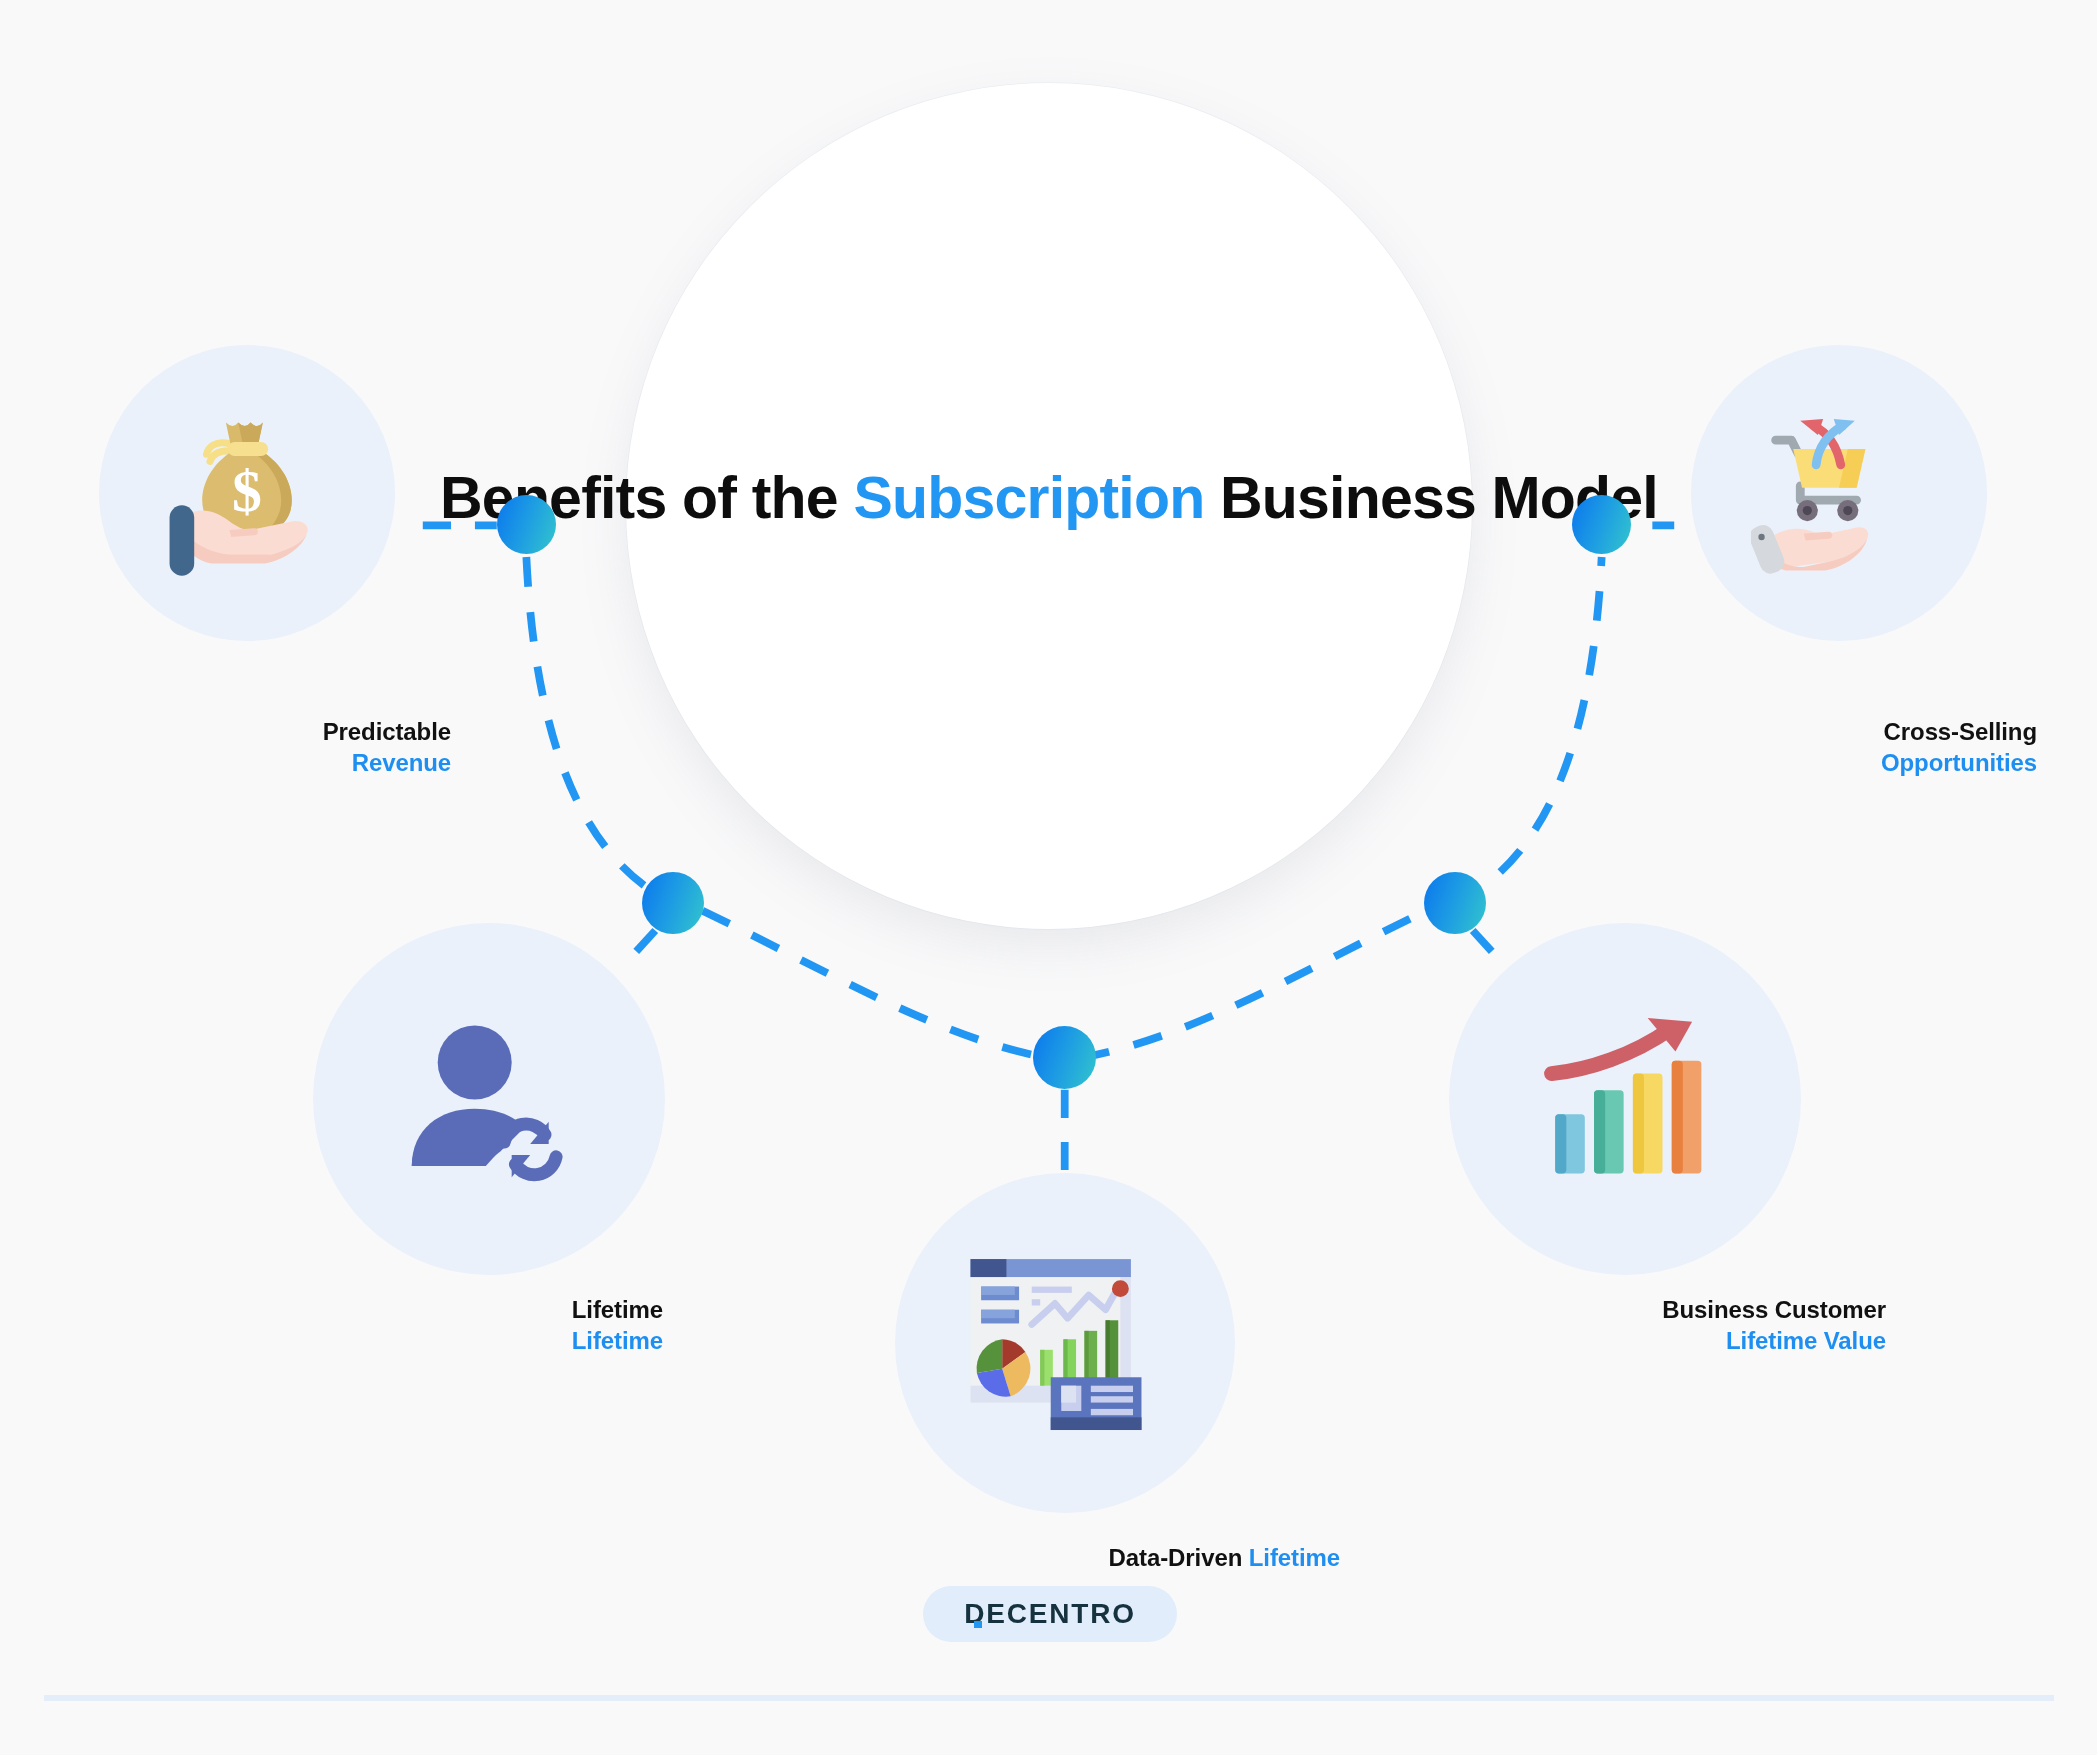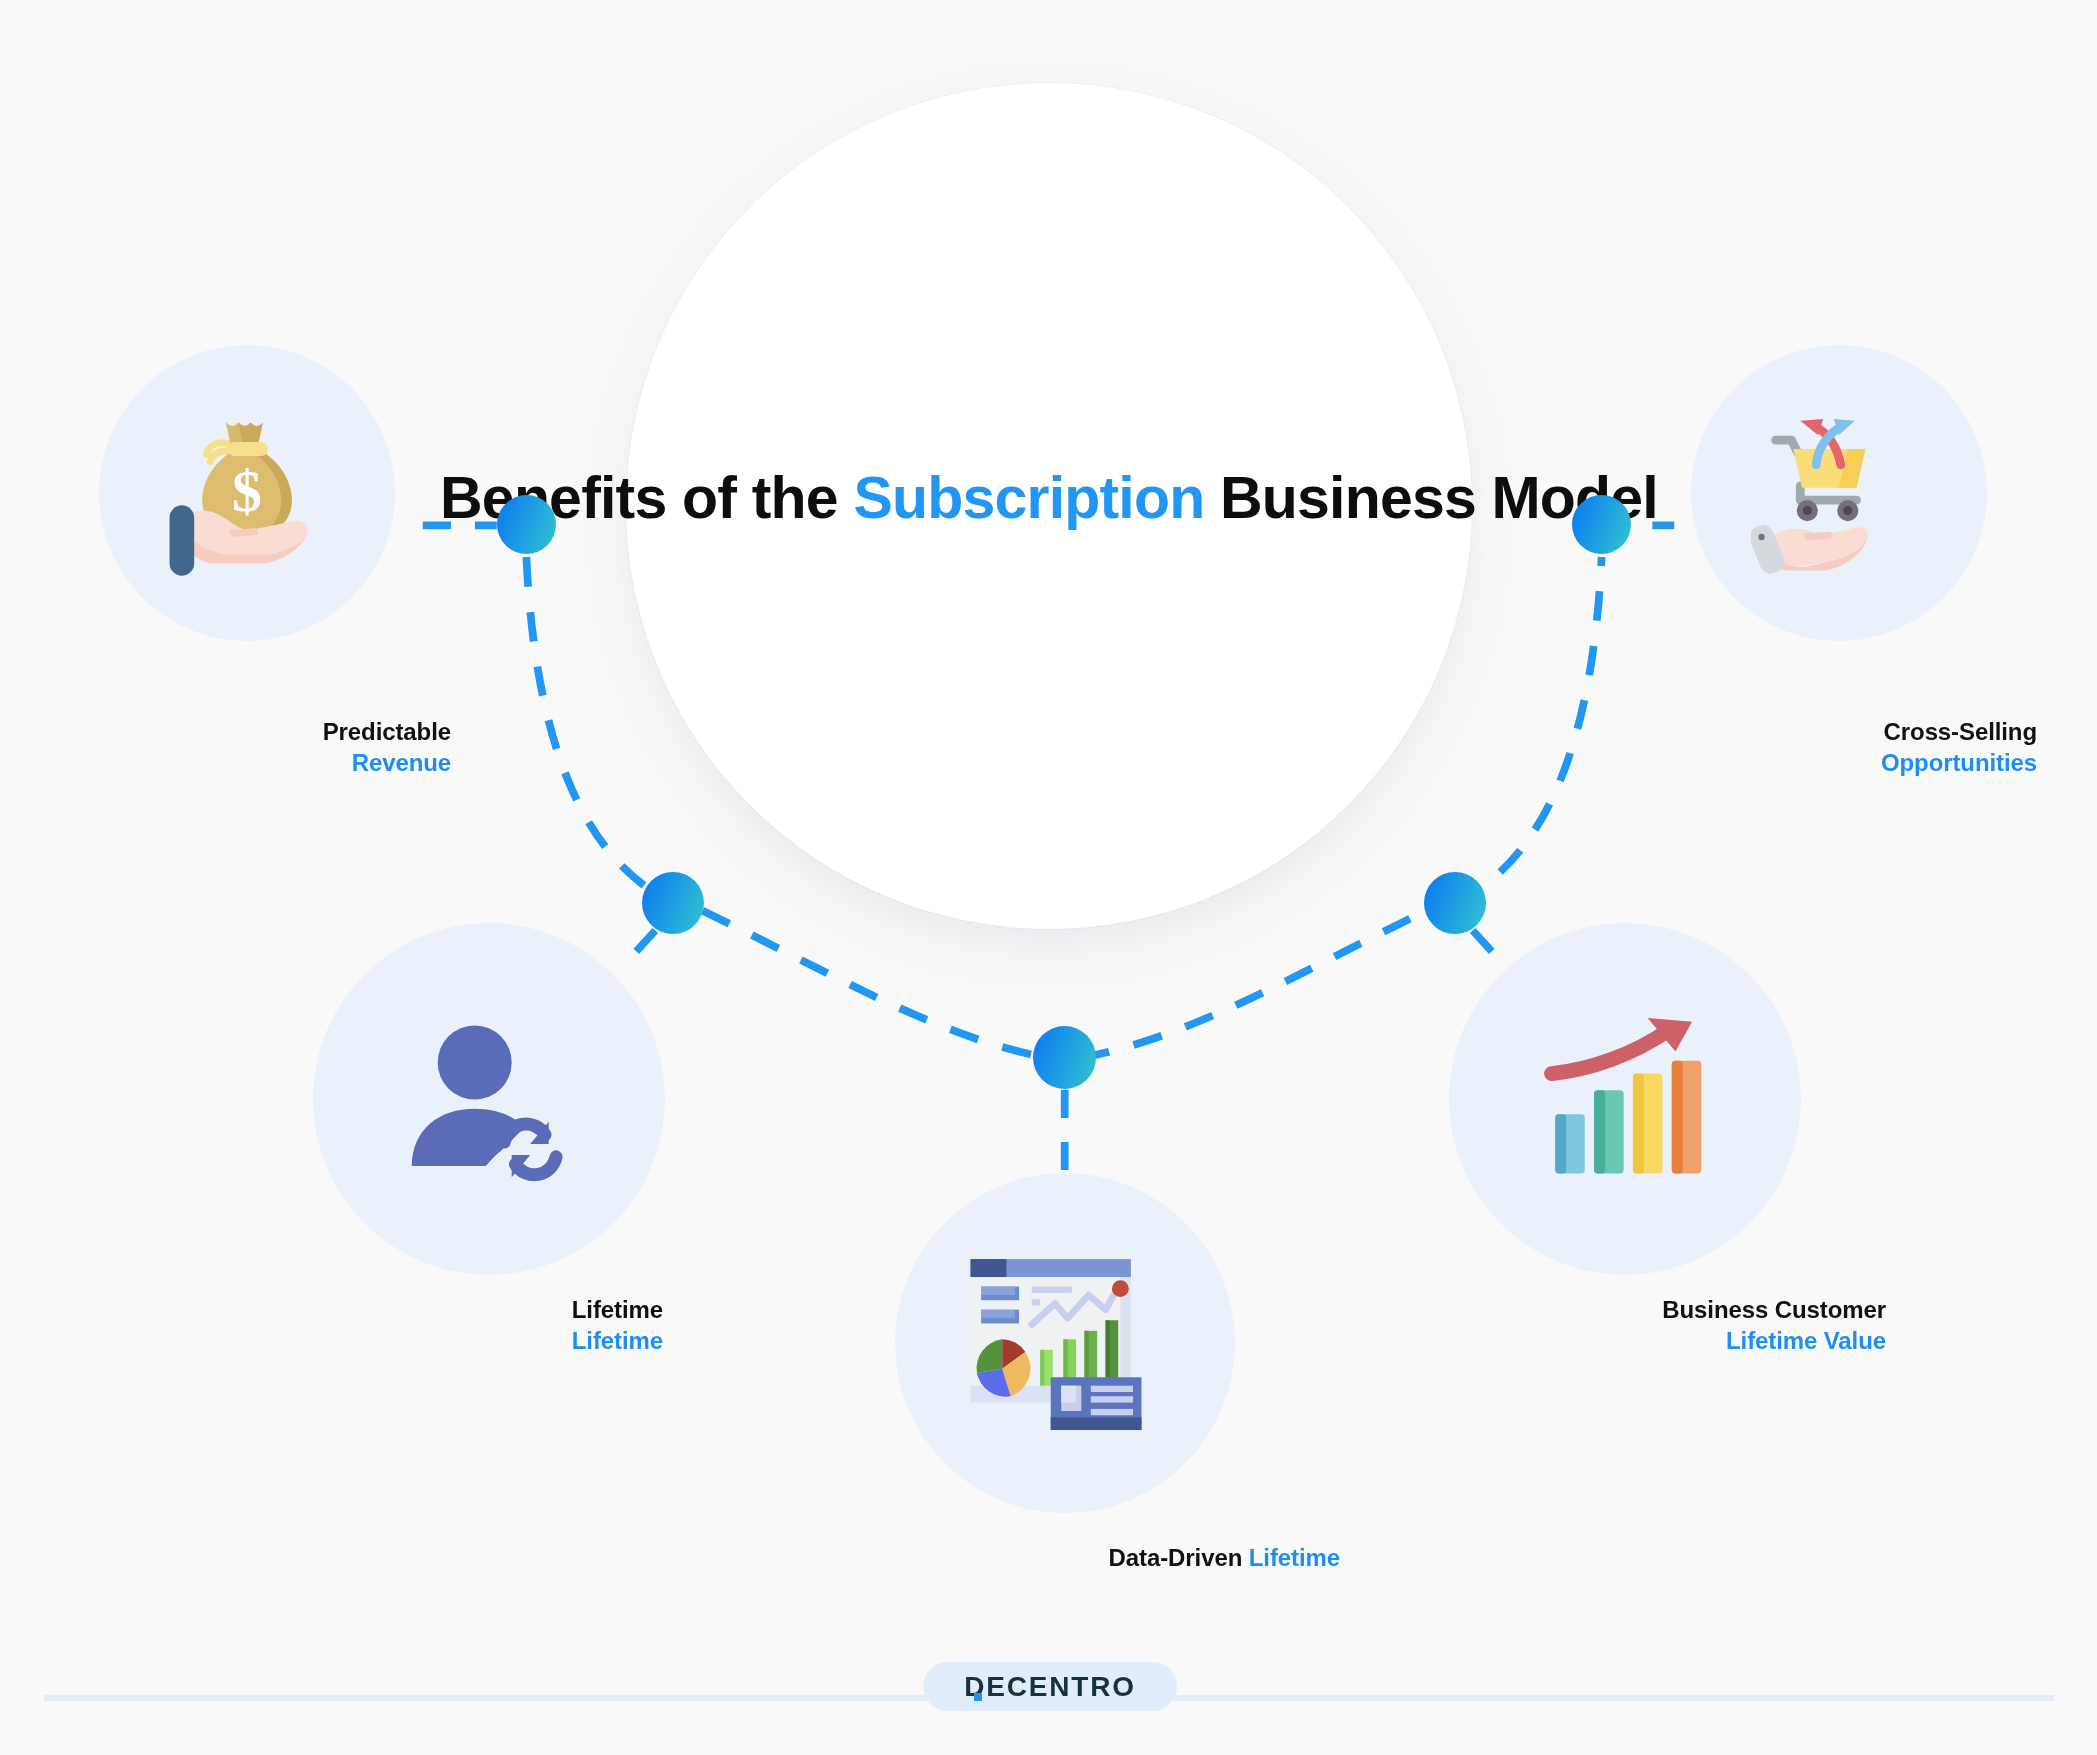--- a/index.html
+++ b/index.html
@@ -105,23 +105,23 @@
     left: 44px;
     top: 1695px;
     width: 2010px;
     height: 6.3px;
     background: #E3EEFA;
     z-index: 1;
   }
   .footer-logo {
     position: absolute;
     left: 923px;
-    top: 1662px;
+    top: 1586px;
     width: 254px;
-    height: 49px;
+    height: 56px;
     border-radius: 31px;
     background: #E1EDFA;
     display: flex;
     justify-content: center;
     z-index: 3;
   }
   .footer-logo-text {
     font-size: 28px;
     font-weight: 700;
     letter-spacing: 1.8px;

